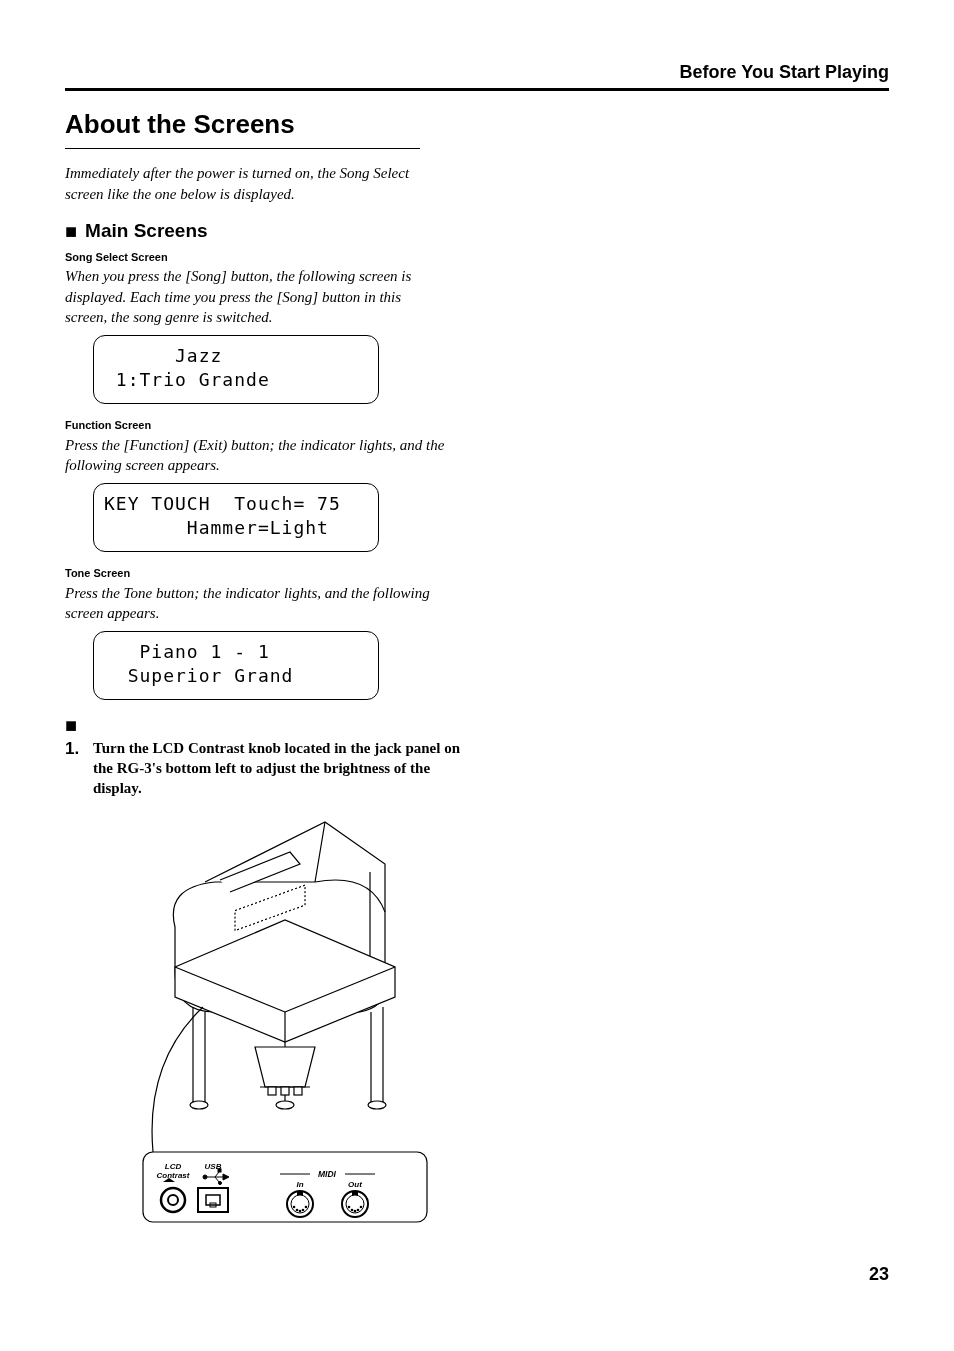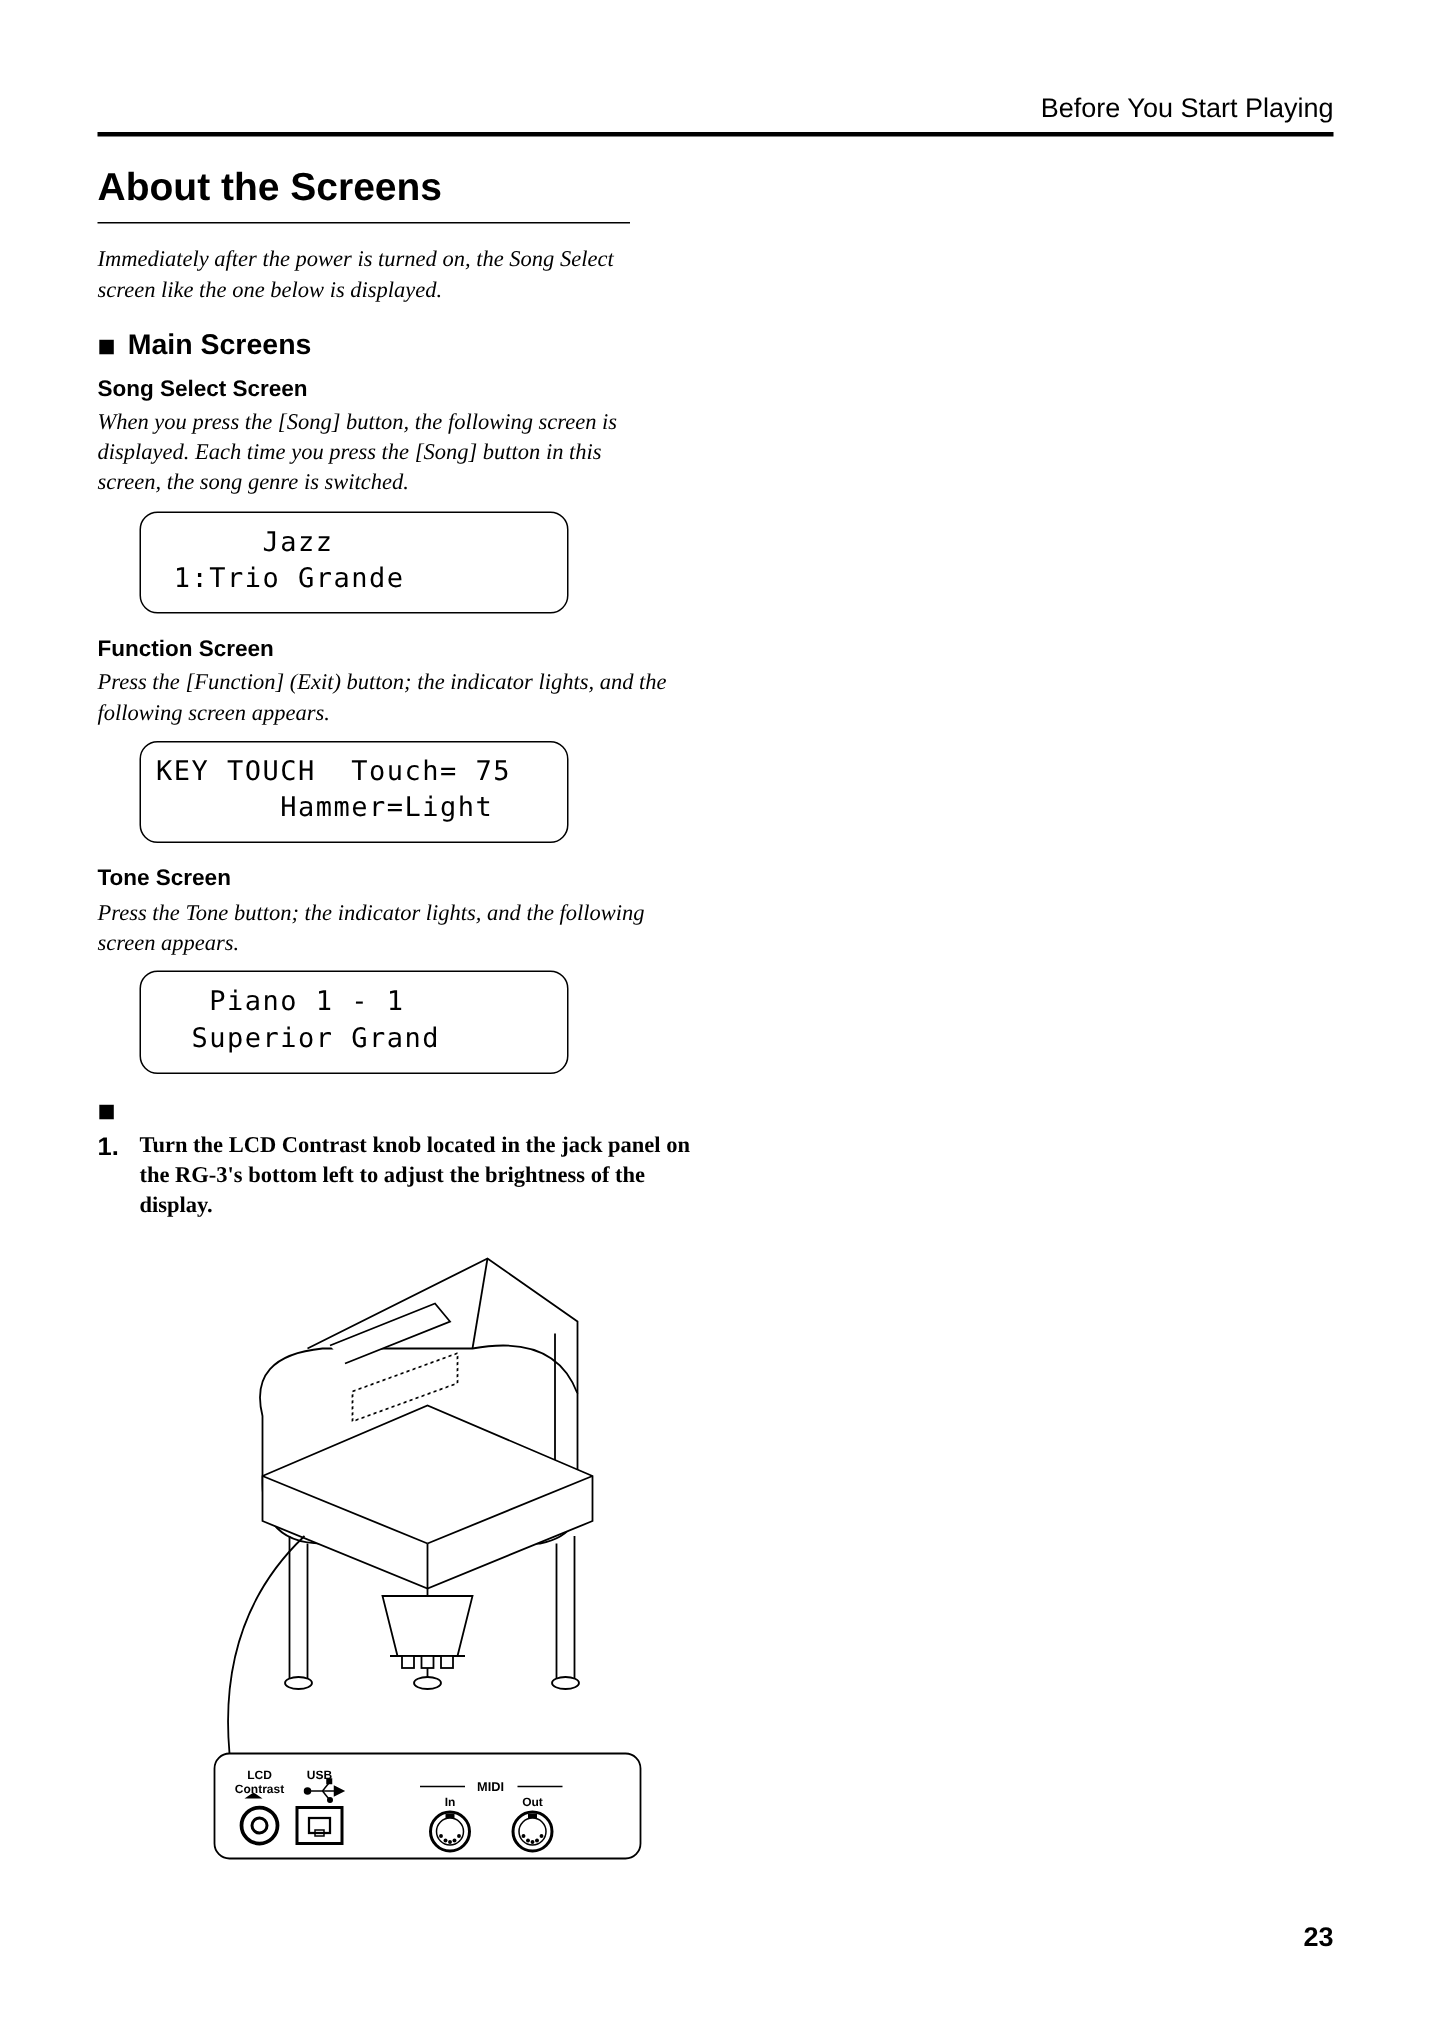--- a/index.html
+++ b/index.html
@@ -9,21 +9,21 @@
     color: #000;
     background: #fff;
     margin: 0;
     padding: 60px 65px 50px 65px;
     width: 954px;
     box-sizing: border-box;
     line-height: 1.35;
   }
   .header {
     font-family: "Arial Black", Arial, Helvetica, sans-serif;
-    font-weight: 400;
+    font-weight: 700;
     font-size: 18px;
     text-align: right;
     margin-bottom: 4px;
   }
   .thick-rule {
     border: none;
     border-top: 3px solid #000;
     margin: 0 0 16px 0;
   }
   .thin-rule {
@@ -49,21 +49,21 @@
   }
   h2.sub .bullet {
     font-size: 20px;
     line-height: 1;
     position: relative;
     top: 1px;
   }
   h3.topic {
     font-family: Arial, Helvetica, sans-serif;
     font-weight: bold;
-    font-size: 15px;
+    font-size: 11px;
     margin: 6px 0 2px 0;
   }
   p.body {
     margin: 0 0 8px 0;
     font-family: "Palatino Linotype", "Book Antiqua", Palatino, "Times New Roman", serif;
     font-size: 15px;
     max-width: 380px;
     font-style: italic;
   }
   .indent {
@@ -96,20 +96,21 @@
   .step .text {
     font-family: Liberation Serif, serif;
     font-weight: bold;
     font-size: 15px;
   }
   .figure {
     margin: 14px 0 0 70px;
     position: relative;
     width: 300px;
     height: 420px;
+    font-style: italic;
   }
   .figure svg { display: block; }
   .page-num {
     font-family: "Arial Black", Arial, Helvetica, sans-serif;
     font-weight: 900;
     font-size: 18px;
     text-align: right;
     margin-top: 30px;
   }
 </style>

